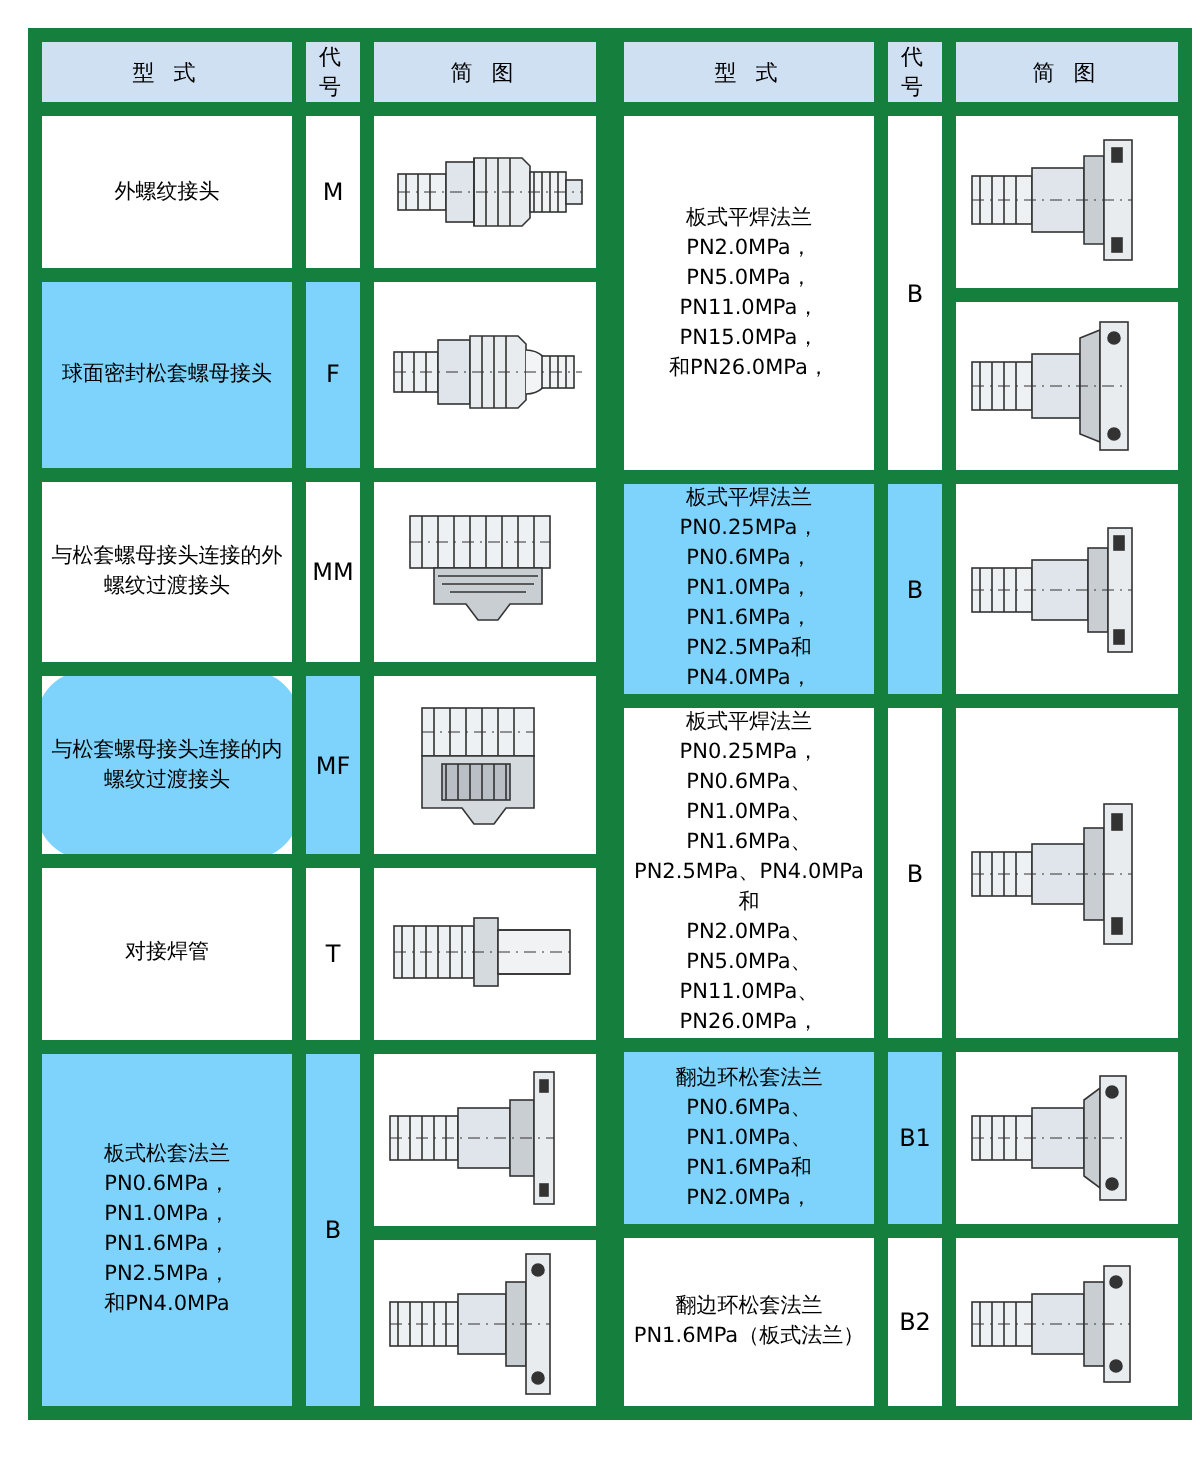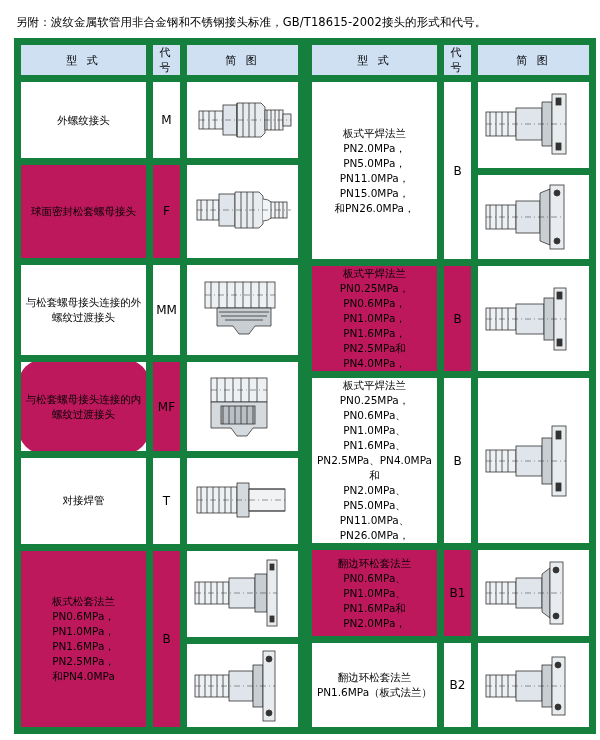--- a/index.html
+++ b/index.html
@@ -63,34 +63,33 @@
     text-align: left;
     padding: 6px 7px;
     line-height: 15px;
     font-size: 10.5px;
   }
   .cell-code {
     font-size: 12px;
     font-weight: normal;
     text-align: center;
   }
-  .tint { background: #be185d; }
+  .tint { background: #7dd3fc; }
   .white { background: #ffffff; }
   .fig {
     padding: 0;
     background: #ffffff;
   }
   .fig svg { display: block; margin: 0 auto; }
 </style>
 </head>
 <body>
 
 <div class="page">
 
-  <div class="caption">另附：波纹金属软管用非合金钢和不锈钢接头标准，GB/T18615-2002接头的形式和代号。</div>
 
   <div class="tables">
 
     <table class="spec left">
       <colgroup>
         <col class="col-type">
           <col class="col-code">
           <col class="col-fig">
       </colgroup>
       <thead>

